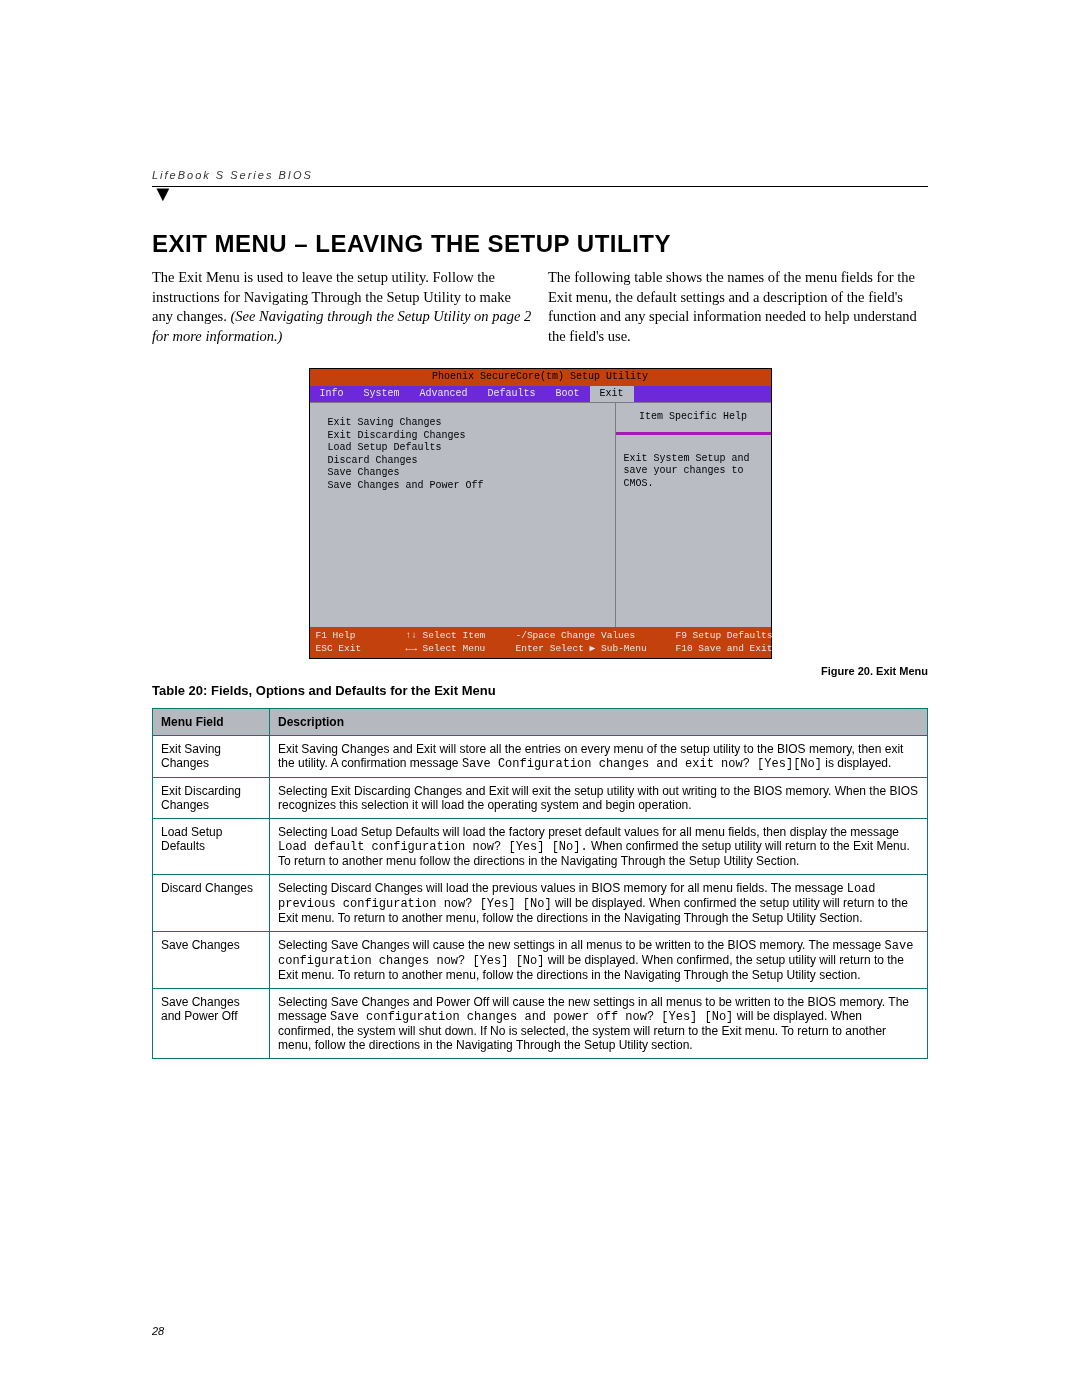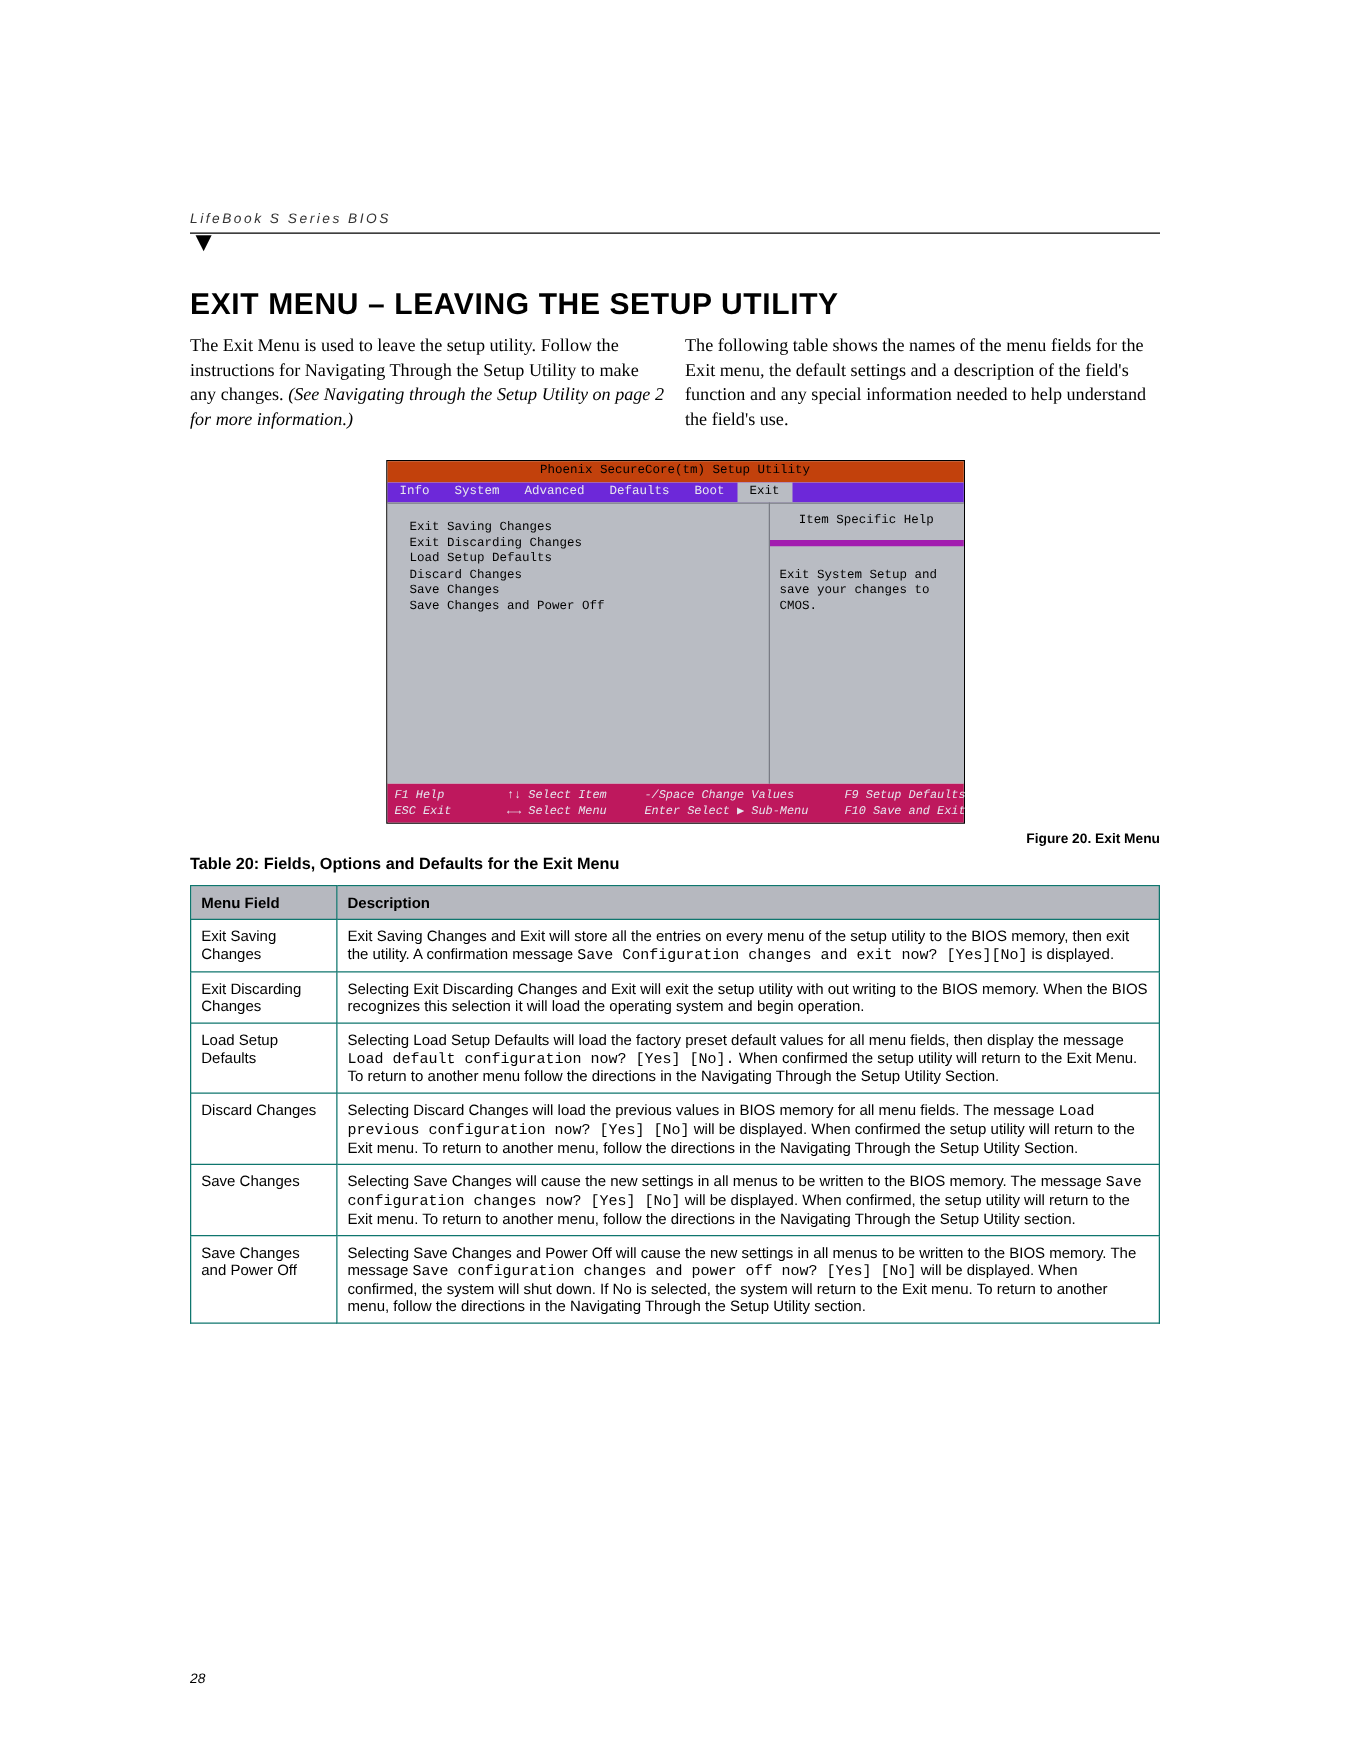--- a/index.html
+++ b/index.html
@@ -89,35 +89,34 @@
   }
   .bios-left div { white-space: pre; }
   .bios-right {
     width: 155px;
     border-left: 1px solid #7a7c85;
     border-top: 1px solid #7a7c85;
   }
   .bios-help-title {
     text-align: center;
     padding: 8px 4px;
-    border-bottom: 5px solid #a21caf;
+    border-bottom: 3px solid #a21caf;
   }
   .bios-help-body {
     padding: 18px 8px;
     font-size: 10px;
   }
   .bios-footer {
-    background: #be185d;
+    background: #c2410c;
     color: #e6e6ee;
     padding: 3px 6px;
     display: grid;
     grid-template-columns: 90px 110px 160px 110px;
     row-gap: 1px;
     font-size: 9.5px;
-    font-style: italic;
   }
   .bios-footer .cell { white-space: nowrap; }
 
   .fig-caption {
     text-align: right;
     font-family: Arial, sans-serif;
     font-weight: bold;
     font-size: 11px;
     margin: 6px 0 6px 0;
   }
@@ -144,21 +143,21 @@
     background: #b6b8bf;
     font-weight: bold;
   }
   table.fields th.mf { width: 100px; }
   table.fields td .mono {
     font-family: 'Courier New', monospace;
     font-size: 12px;
   }
   .page-num {
     position: absolute;
-    bottom: 48px;
+    bottom: 60px;
     left: 152px;
     font-family: Arial, sans-serif;
     font-style: italic;
     font-size: 11px;
   }
 </style>
 </head>
 <body>
 
 <div class="page">

